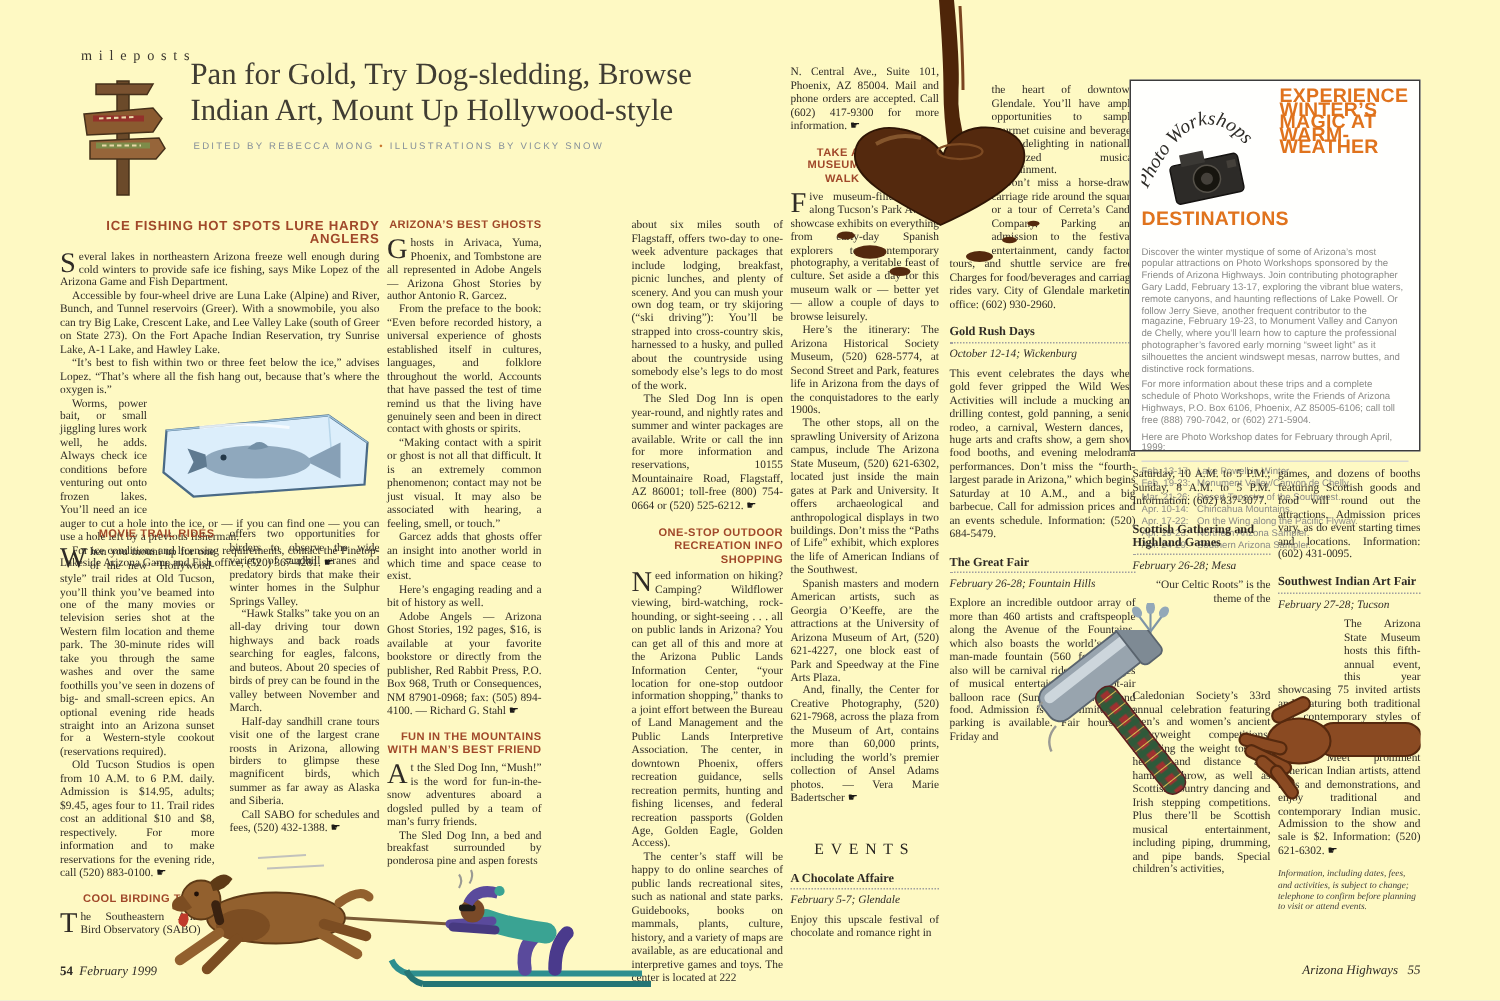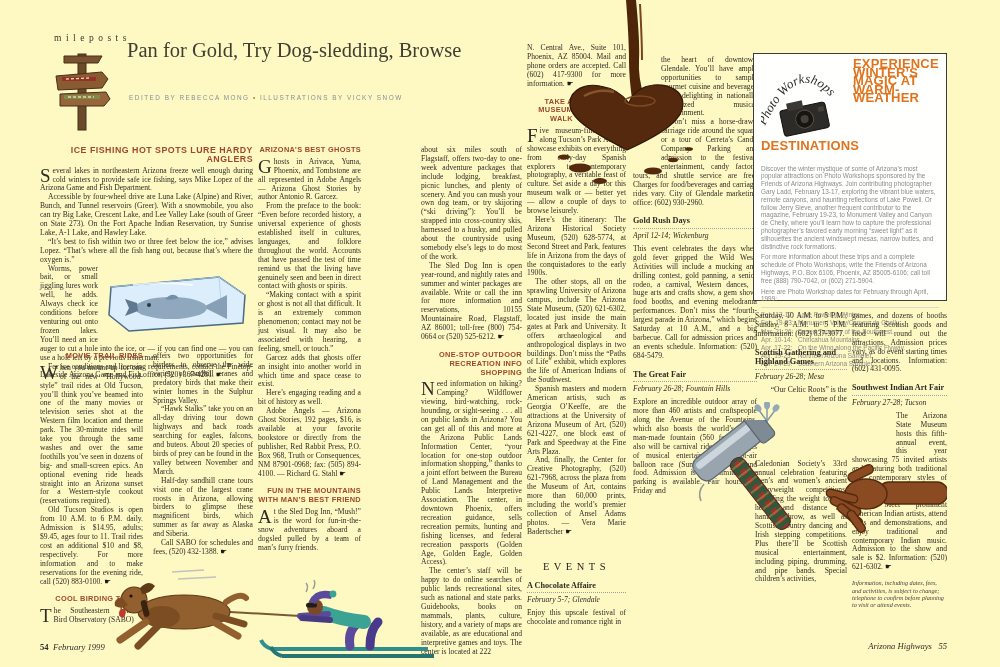--- a/index.html
+++ b/index.html
@@ -56,20 +56,21 @@
     <path d="M18 8 h38 l-4 7 h-34 z" fill="#7a5230" stroke="#45301a"></path>
     <polygon points="10,28 56,24 62,31 56,40 12,42" fill="#8a5a30" stroke="#45301a"></polygon>
     <rect x="16" y="29" width="34" height="4" fill="#93312a"></rect>
     <polygon points="14,46 60,44 64,51 58,58 14,58" fill="#96653a" stroke="#45301a"></polygon>
     <rect x="18" y="47" width="36" height="4" fill="#7d8c4a"></rect>
     <line x1="20" y1="31" x2="44" y2="30" stroke="#e8d8a8" stroke-width="1.4" stroke-dasharray="3 2"></line>
     <line x1="22" y1="49" x2="48" y2="49" stroke="#e8d8a8" stroke-width="1.4" stroke-dasharray="3 2"></line>
   </svg>
   <div class="title">
     <div>Pan for Gold, Try Dog-sledding, Browse</div>
+    <div>Indian Art, Mount Up Hollywood-style</div>
   </div>
   <div class="byline">
     <span>EDITED BY REBECCA MONG</span>
     <span class="bullet">•</span>
     <span>ILLUSTRATIONS BY VICKY SNOW</span>
   </div>
 
   <div class="col" style="left:40px;top:146px;width:213px;">
     <div class="shead big mt0">ICE FISHING HOT SPOTS LURE HARDY ANGLERS</div>
     <p class="p noind"><span class="dc">S</span><span>everal lakes in northeastern Arizona freeze well enough during cold winters to provide safe ice fishing, says Mike Lopez of the Arizona Game and Fish Department.</span></p>
@@ -108,20 +109,21 @@
   <div class="col" style="left:258px;top:146px;width:103px;">
     <div class="shead mt0">ARIZONA’S BEST GHOSTS</div>
     <p class="p noind"><span class="dc">G</span><span>hosts in Arivaca, Yuma, Phoenix, and Tombstone are all represented in Adobe Angels — Arizona Ghost Stories by author Antonio R. Garcez.</span></p>
     <p class="p">From the preface to the book: “Even before recorded history, a universal experience of ghosts established itself in cultures, languages, and folklore throughout the world. Accounts that have passed the test of time remind us that the living have genuinely seen and been in direct contact with ghosts or spirits.</p>
     <p class="p">“Making contact with a spirit or ghost is not all that difficult. It is an extremely common phenomenon; contact may not be just visual. It may also be associated with hearing, a feeling, smell, or touch.”</p>
     <p class="p">Garcez adds that ghosts offer an insight into another world in which time and space cease to exist.</p>
     <p class="p">Here’s engaging reading and a bit of history as well.</p>
     <p class="p"><span>Adobe Angels — Arizona Ghost Stories, 192 pages, $16, is available at your favorite bookstore or directly from the publisher, Red Rabbit Press, P.O. Box 968, Truth or Consequences, NM 87901-0968; fax: (505) 894-4100. — Richard G. Stahl</span> <span class="ding">☛</span></p>
     <div class="shead">FUN IN THE MOUNTAINS WITH MAN’S BEST FRIEND</div>
     <p class="p noind"><span class="dc">A</span><span>t the Sled Dog Inn, “Mush!” is the word for fun-in-the-snow adventures aboard a dogsled pulled by a team of man’s furry friends.</span></p>
+    <p class="p">The Sled Dog Inn, a bed and breakfast surrounded by ponderosa pine and aspen forests</p>
   </div>
 
   <div class="col" style="left:421px;top:146px;width:101px;">
     <p class="p noind">about six miles south of Flagstaff, offers two-day to one-week adventure packages that include lodging, breakfast, picnic lunches, and plenty of scenery. And you can mush your own dog team, or try skijoring (“ski driving”): You’ll be strapped into cross-country skis, harnessed to a husky, and pulled about the countryside using somebody else’s legs to do most of the work.</p>
     <p class="p"><span>The Sled Dog Inn is open year-round, and nightly rates and summer and winter packages are available. Write or call the inn for more information and reservations, 10155 Mountainaire Road, Flagstaff, AZ 86001; toll-free (800) 754-0664 or (520) 525-6212.</span> <span class="ding">☛</span></p>
     <div class="shead">ONE-STOP OUTDOOR RECREATION INFO SHOPPING</div>
     <p class="p noind"><span class="dc">N</span><span>eed information on hiking? Camping? Wildflower viewing, bird-watching, rock-hounding, or sight-seeing . . . all on public lands in Arizona? You can get all of this and more at the Arizona Public Lands Information Center, “your location for one-stop outdoor information shopping,” thanks to a joint effort between the Bureau of Land Management and the Public Lands Interpretive Association. The center, in downtown Phoenix, offers recreation guidance, sells recreation permits, hunting and fishing licenses, and federal recreation passports (Golden Age, Golden Eagle, Golden Access).</span></p>
     <p class="p">The center’s staff will be happy to do online searches of public lands recreational sites, such as national and state parks. Guidebooks, books on mammals, plants, culture, history, and a variety of maps are available, as are educational and interpretive games and toys. The center is located at 222</p>
   </div>
 
@@ -137,21 +139,21 @@
     <div class="etitle">A Chocolate Affaire</div>
     <div class="edate">February 5-7; Glendale</div>
     <p class="p noind">Enjoy this upscale festival of chocolate and romance right in</p>
   </div>
 
   <div class="col" style="left:633px;top:56px;width:124px;">
     <div class="choco-spacer"></div>
     <p class="p noind">the heart of downtown Glendale. You’ll have ample opportunities to sample gourmet cuisine and beverages while delighting in nationally recognized musical entertainment.</p>
     <p class="p">Don’t miss a horse-drawn carriage ride around the square or a tour of Cerreta’s Candy Company. Parking and admission to the festival, entertainment, candy factory tours, and shuttle service are free. Charges for food/beverages and carriage rides vary. City of Glendale marketing office: (602) 930-2960.</p>
     <div class="etitle">Gold Rush Days</div>
-    <div class="edate">April 12-14; Wickenburg</div>
+    <div class="edate">October 12-14; Wickenburg</div>
     <p class="p noind">This event celebrates the days when gold fever gripped the Wild West. Activities will include a mucking and drilling contest, gold panning, a senior rodeo, a carnival, Western dances, a huge arts and crafts show, a gem show, food booths, and evening melodrama performances. Don’t miss the “fourth-largest parade in Arizona,” which begins Saturday at 10 A.M., and a big barbecue. Call for admission prices and an events schedule. Information: (520) 684-5479.</p>
     <div class="etitle">The Great Fair</div>
     <div class="edate">February 26-28; Fountain Hills</div>
     <p class="p noind">Explore an incredible outdoor array of more than 460 artists and craftspeople along the Avenue of the Fountains, which also boasts the world’s tallest man-made fountain (560 feet). There also will be carnival rides, three stages of musical entertainment, a hot-air balloon race (Sunday at dawn), and food. Admission is free; limited free parking is available. Fair hours are Friday and</p>
   </div>
 
   <div class="pbox">
     <div class="arcblock">
       <svg width="88" height="80" viewBox="0 0 88 80">
         <defs>

